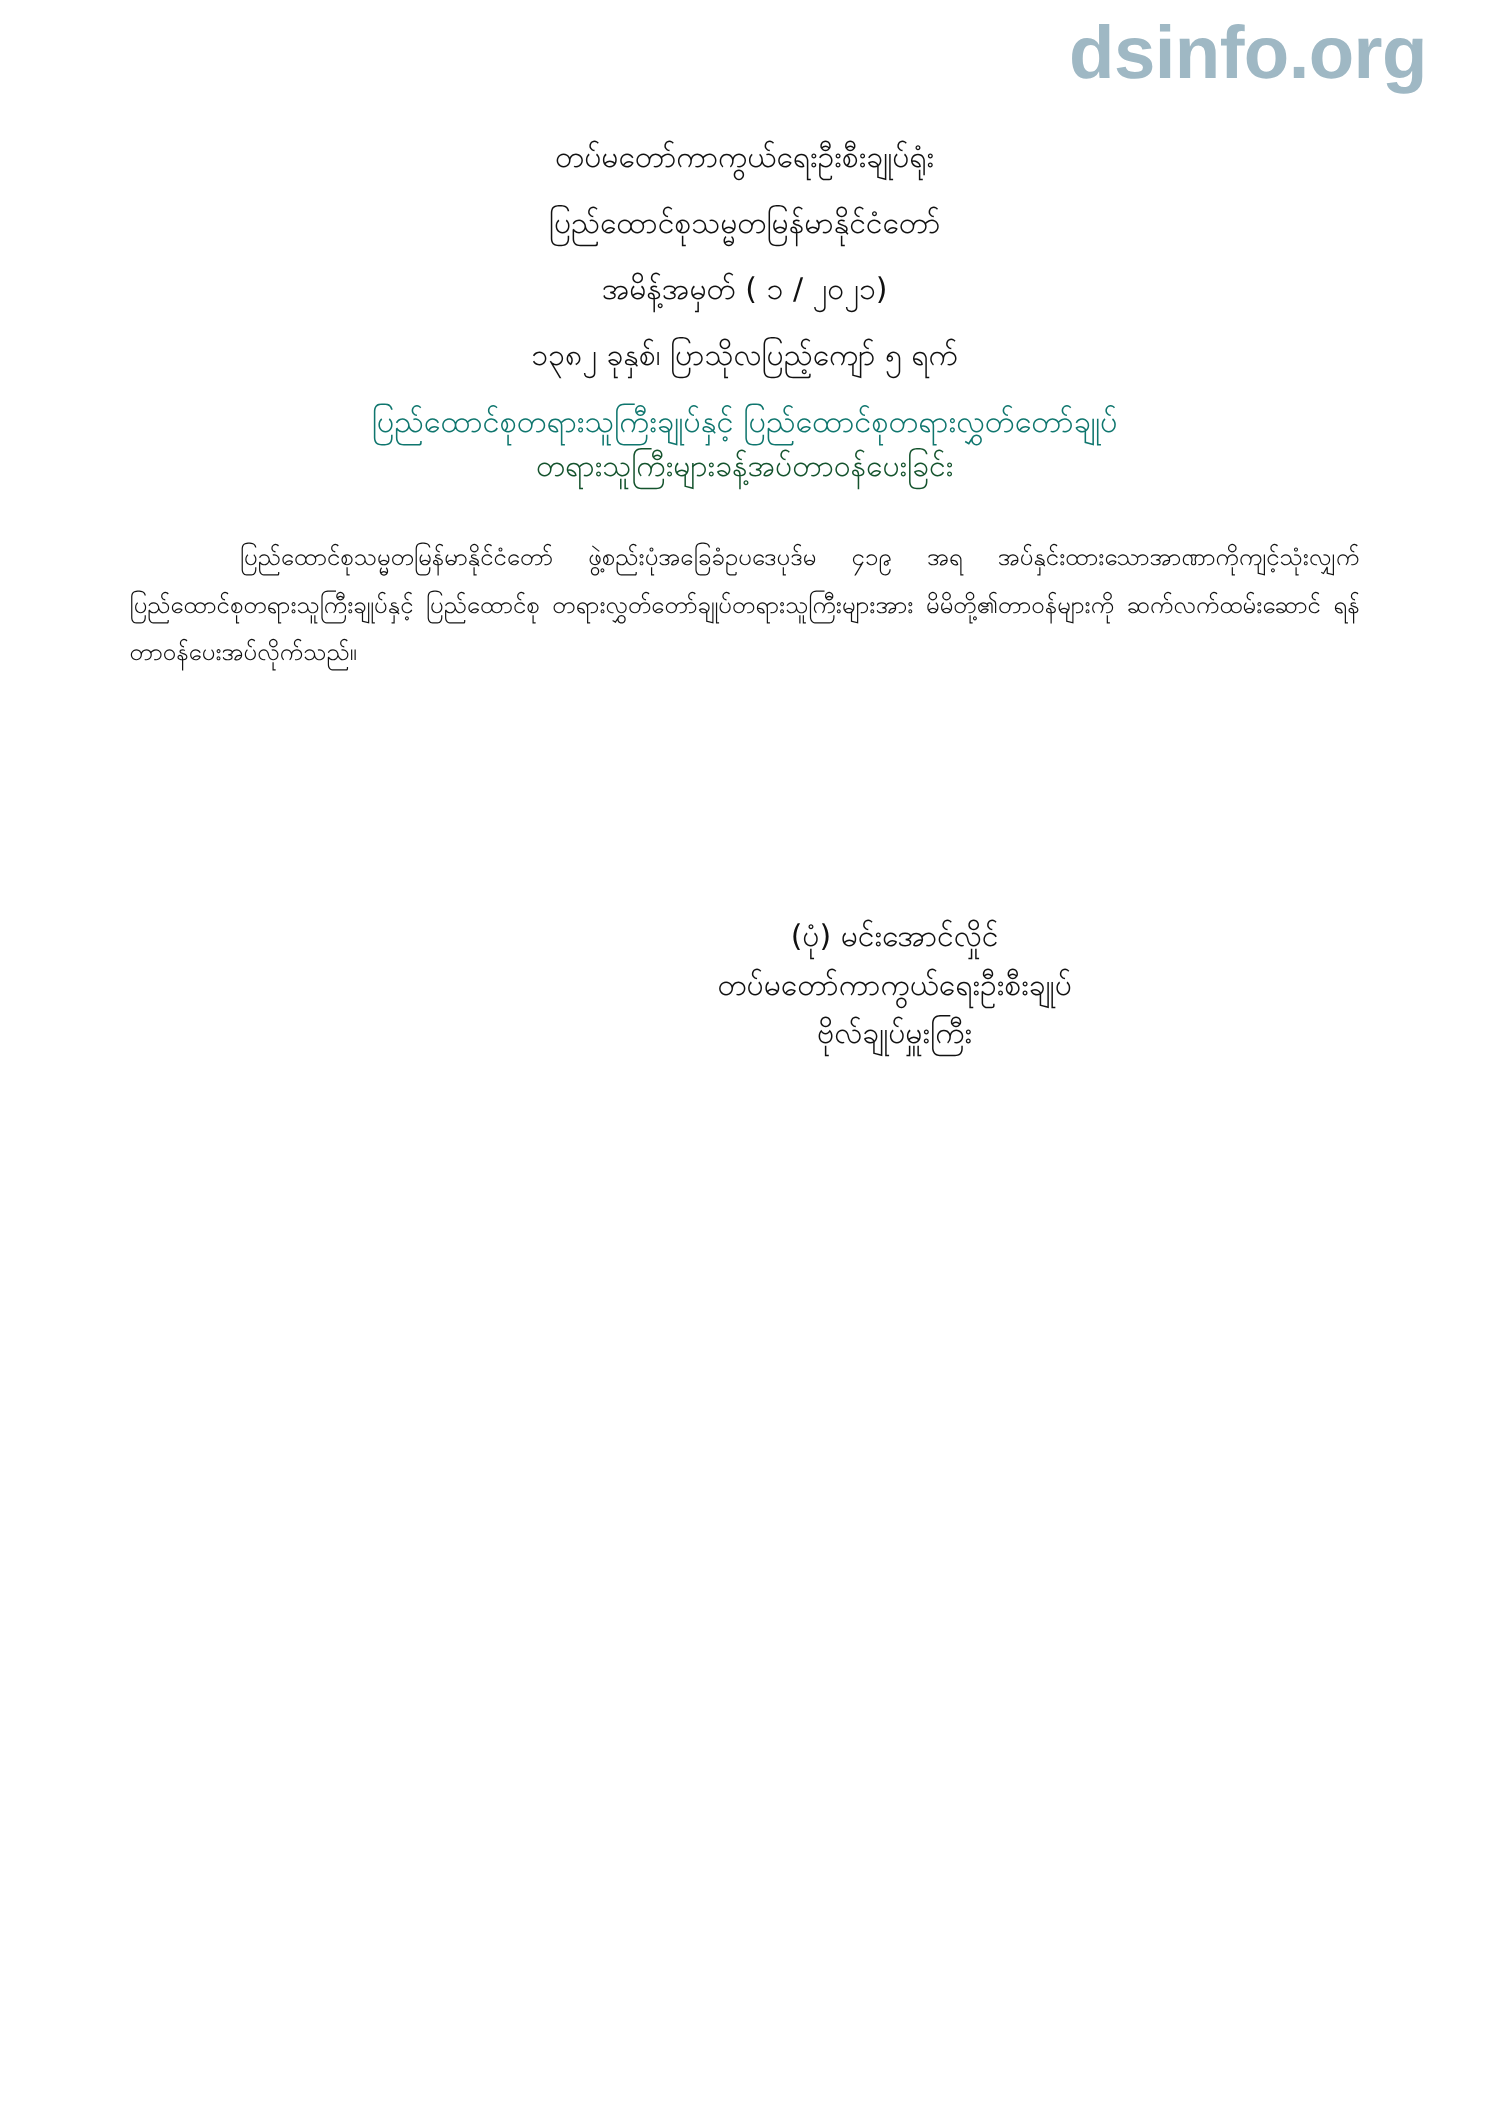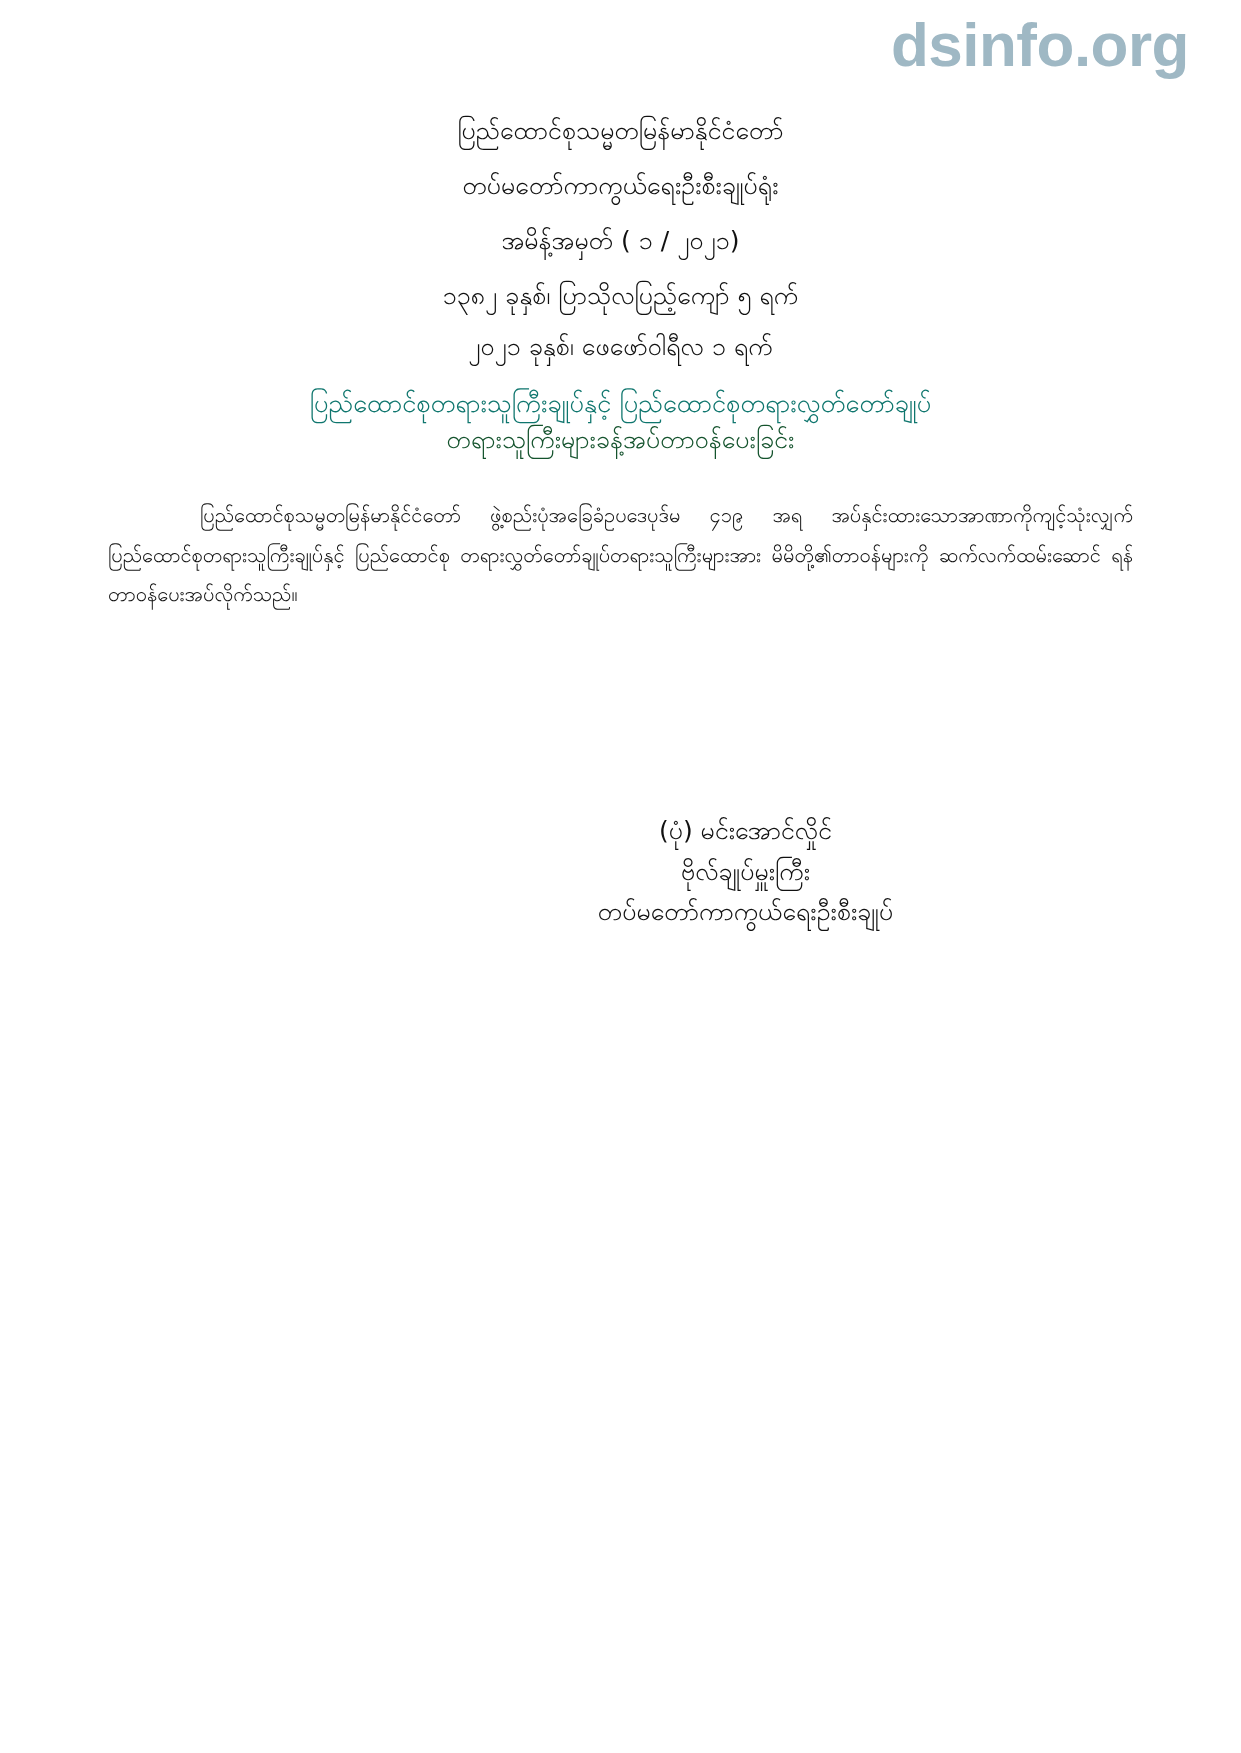--- a/index.html
+++ b/index.html
@@ -87,31 +87,30 @@
 </style>
 </head>
 <body>
 
 <div class="page">
 
   <div class="watermark">dsinfo.org</div>
 
   <div class="doc-body">
 
+    <div class="hdr-line">တပ်မတော်ကာကွယ်ရေးဦးစီးချုပ်ရုံး</div>
     <div class="hdr-line">ပြည်ထောင်စုသမ္မတမြန်မာနိုင်ငံတော်</div>
-    <div class="hdr-line">တပ်မတော်ကာကွယ်ရေးဦးစီးချုပ်ရုံး</div>
     <div class="hdr-line">အမိန့်အမှတ် ( ၁  / ၂၀၂၁)</div>
     <div class="hdr-line gap-small">၁၃၈၂ ခုနှစ်၊ ပြာသိုလပြည့်ကျော်   ၅ ရက်</div>
-    <div class="hdr-line gap-small">၂၀၂၁ ခုနှစ်၊ ဖေဖော်ဝါရီလ ၁ ရက်</div>
 
     <div class="subject">ပြည်ထောင်စုတရားသူကြီးချုပ်နှင့် ပြည်ထောင်စုတရားလွှတ်တော်ချုပ်</div>
     <div class="subject-line-2">တရားသူကြီးများခန့်အပ်တာဝန်ပေးခြင်း</div>
 
     <div class="para">ပြည်ထောင်စုသမ္မတမြန်မာနိုင်ငံတော်   ဖွဲ့စည်းပုံအခြေခံဥပဒေပုဒ်မ   ၄၁၉   အရ အပ်နှင်းထားသောအာဏာကိုကျင့်သုံးလျှက်   ပြည်ထောင်စုတရားသူကြီးချုပ်နှင့်   ပြည်ထောင်စု တရားလွှတ်တော်ချုပ်တရားသူကြီးများအား   မိမိတို့၏တာဝန်များကို   ဆက်လက်ထမ်းဆောင် ရန် တာဝန်ပေးအပ်လိုက်သည်။</div>
 
     <div class="signature">
       <div class="sig-line">(ပုံ) မင်းအောင်လှိုင်</div>
+      <div class="sig-line">တပ်မတော်ကာကွယ်ရေးဦးစီးချုပ်</div>
       <div class="sig-line">ဗိုလ်ချုပ်မှူးကြီး</div>
-      <div class="sig-line">တပ်မတော်ကာကွယ်ရေးဦးစီးချုပ်</div>
     </div>
 
   </div>
 </div>
 
 </body></html>

